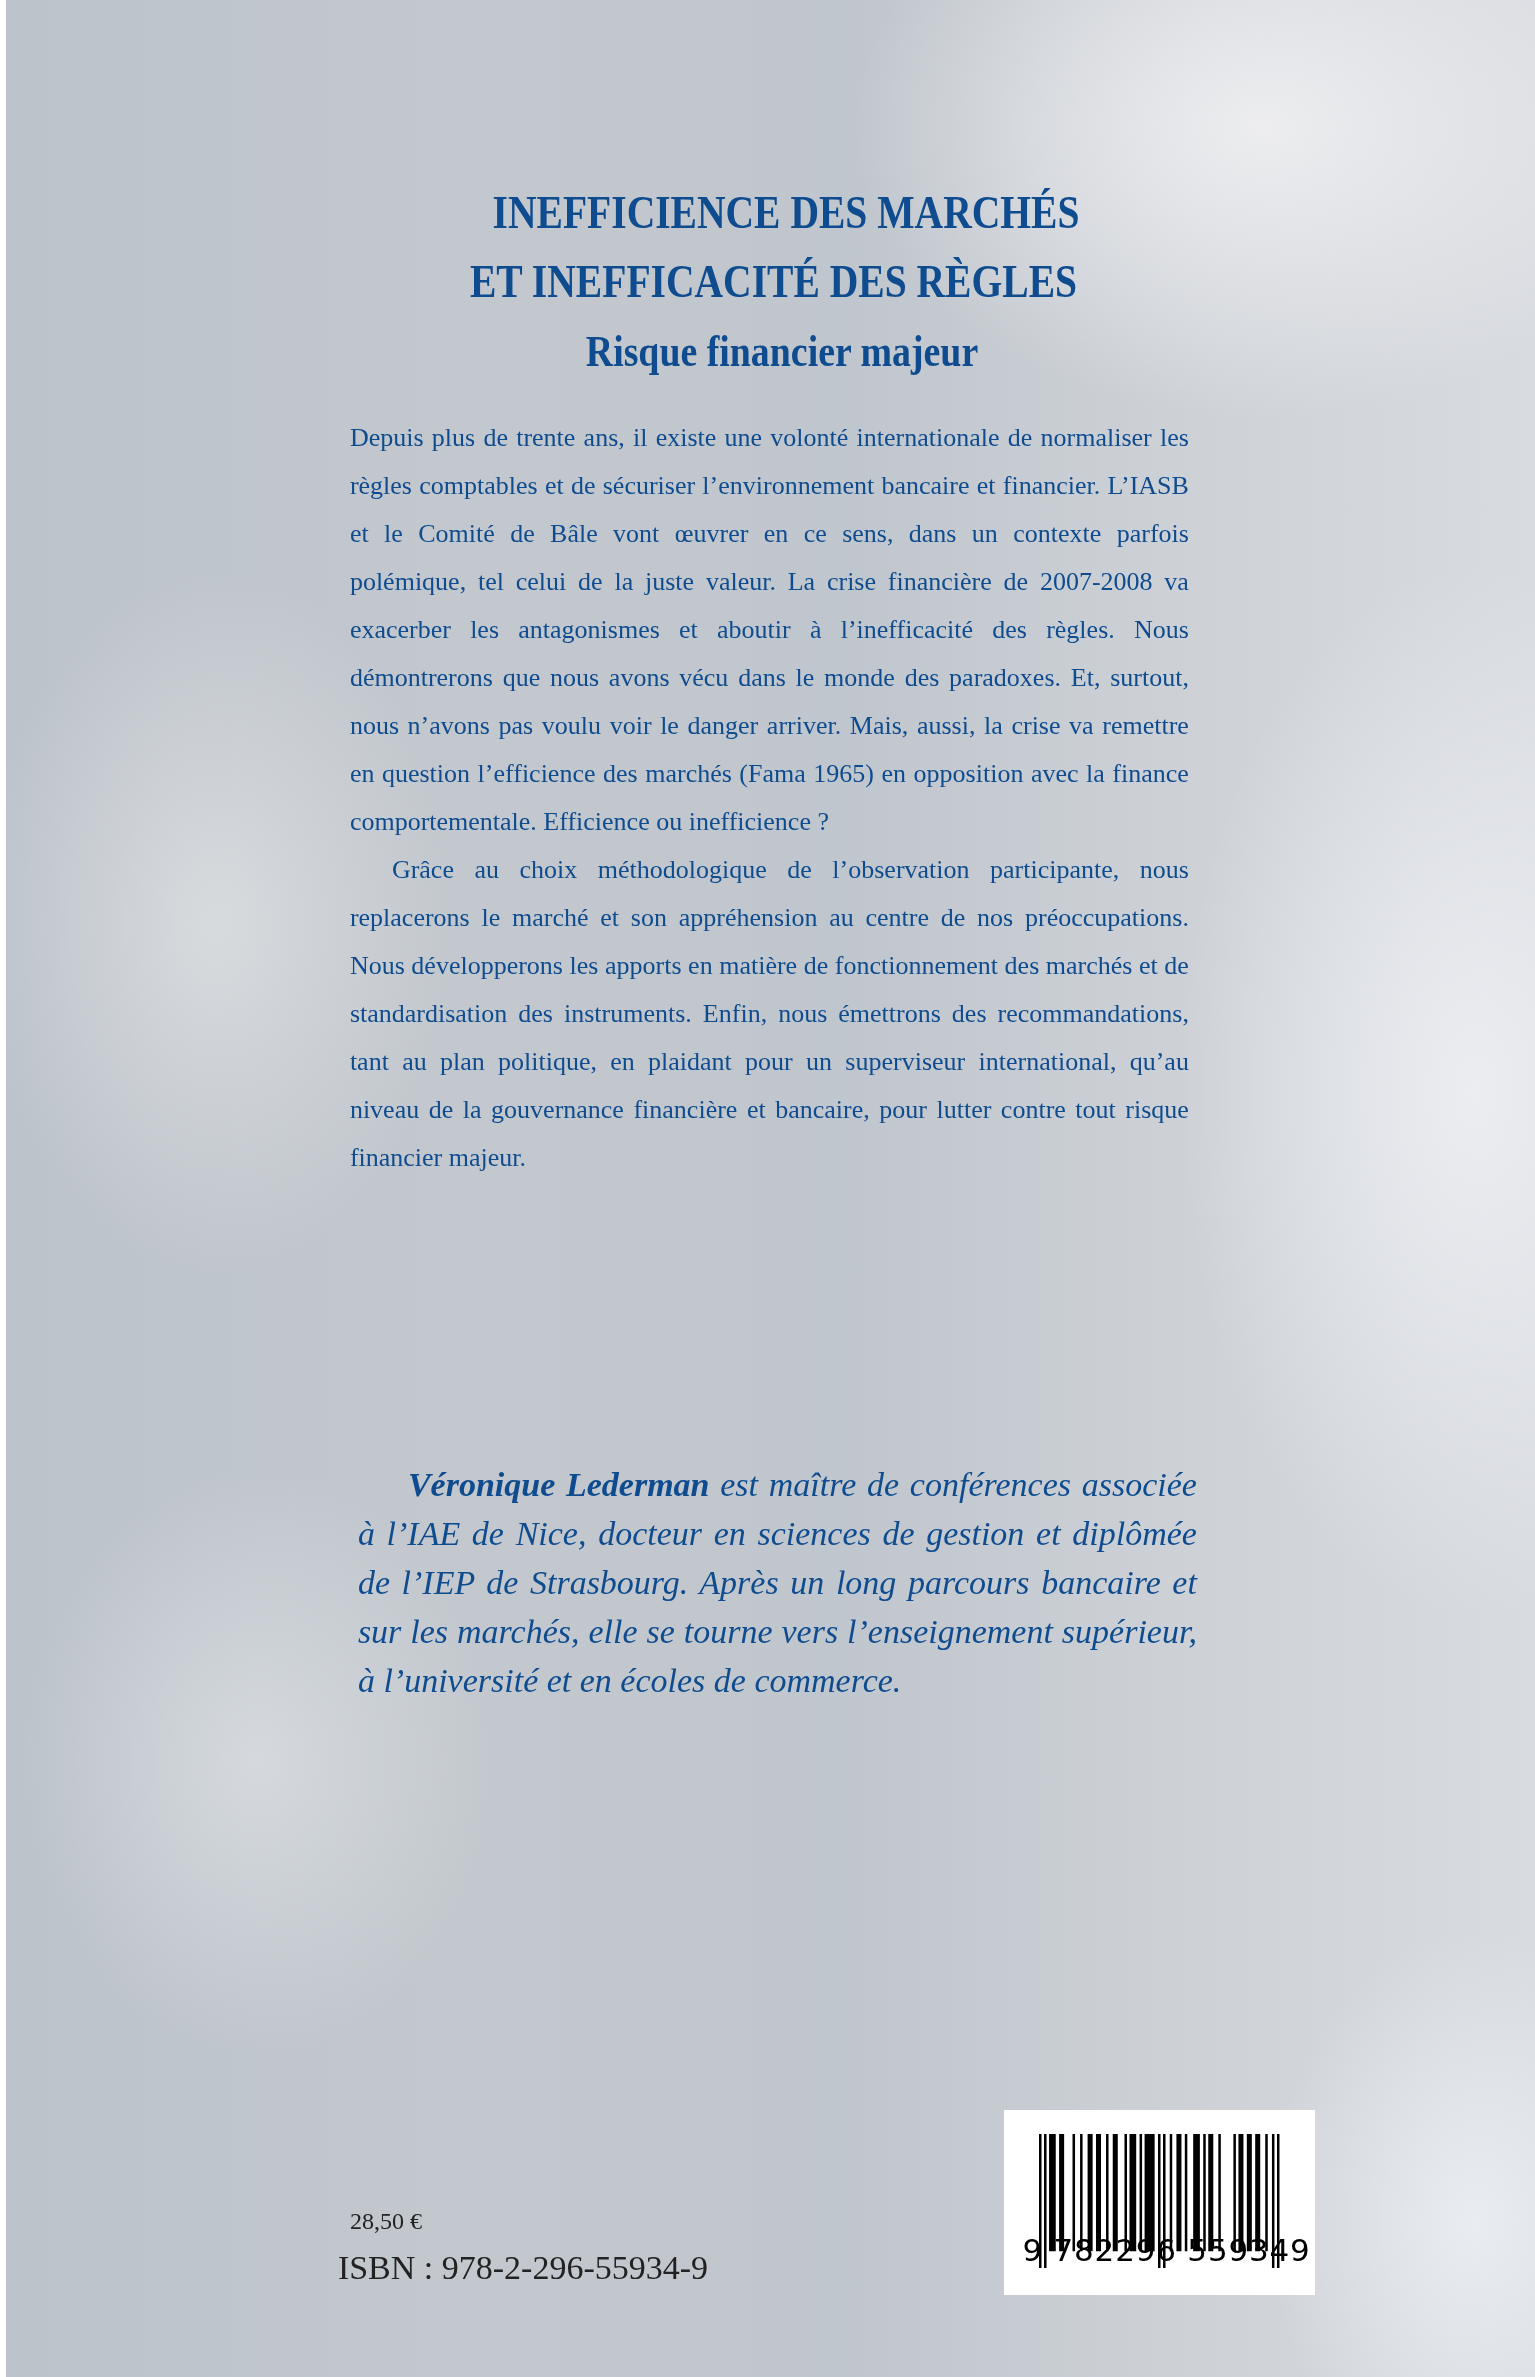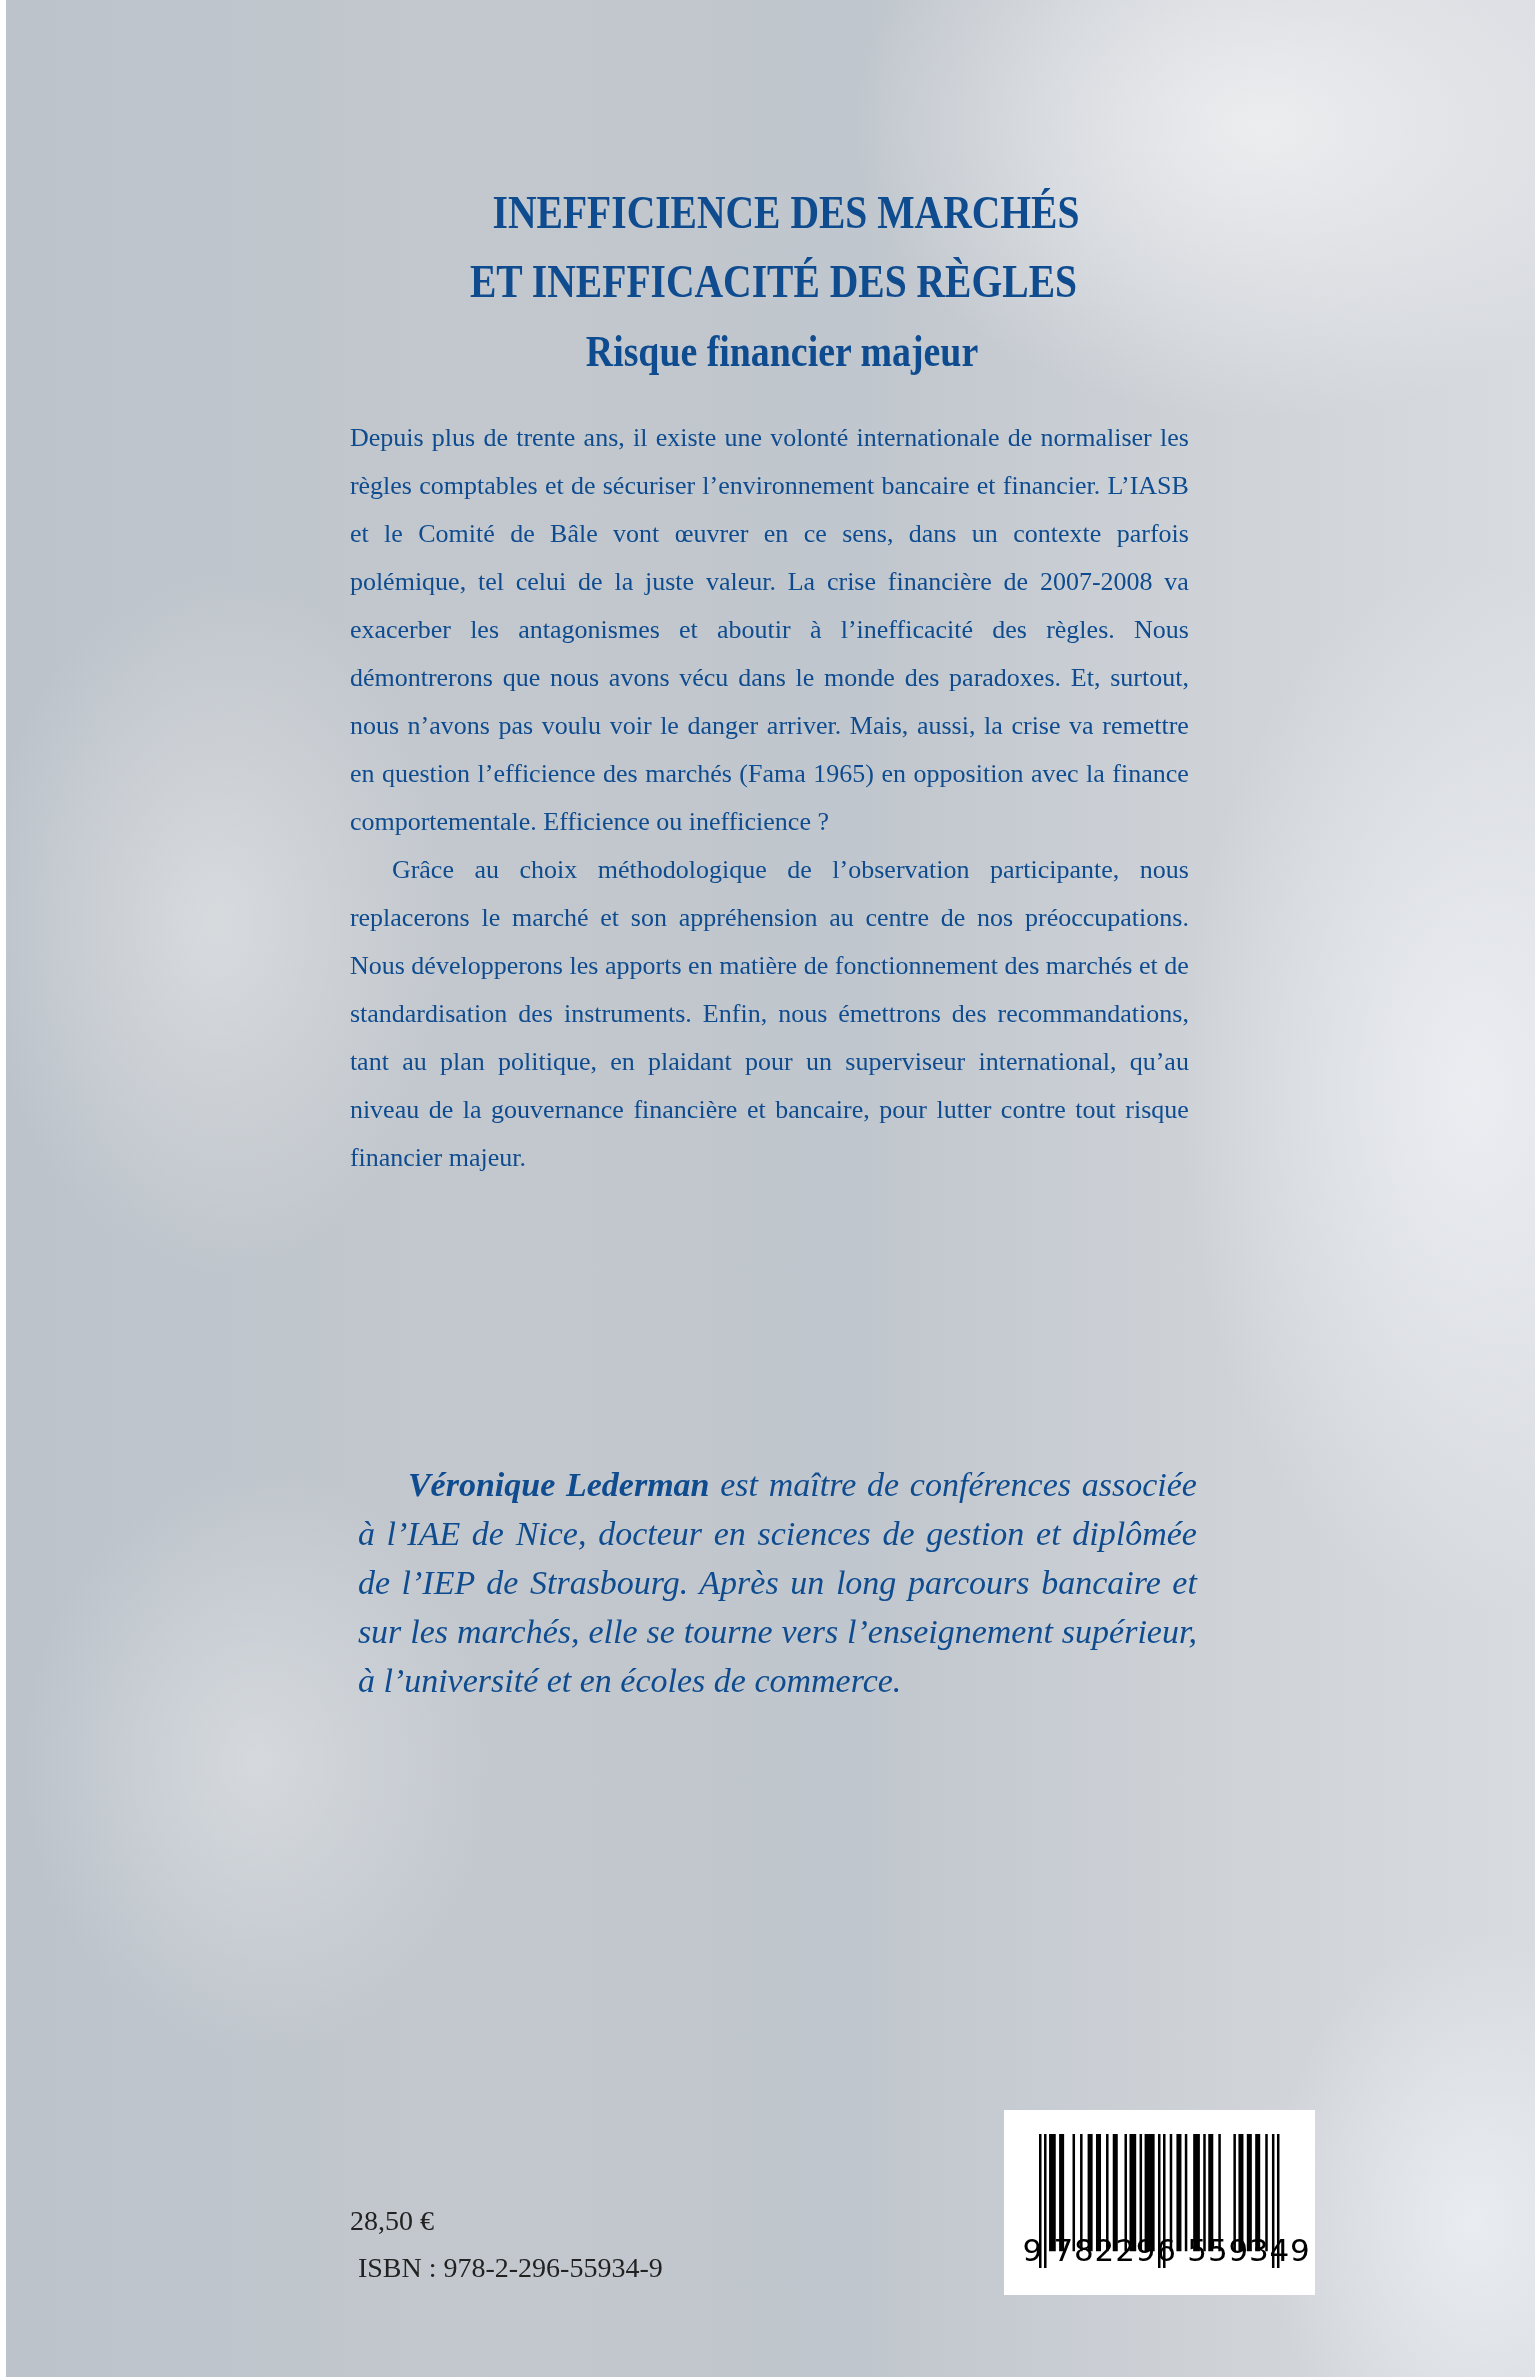--- a/index.html
+++ b/index.html
@@ -87,29 +87,29 @@
       margin-left: 8px;
     }
     .bio .author {
       font-weight: bold;
     }
     .price {
       position: absolute;
       left: 344px;
       top: 2204px;
       color: #222;
-      font-size: 28px;
+      font-size: 24px;
       line-height: 34px;
     }
     .isbn {
       position: absolute;
-      left: 352px;
+      left: 332px;
       top: 2251px;
       color: #222;
-      font-size: 28px;
+      font-size: 34px;
       line-height: 34px;
       text-align: right;
     }
     .barcode-box {
       position: absolute;
       left: 998px;
       top: 2110px;
       width: 311px;
       height: 185px;
       background: #ffffff;

